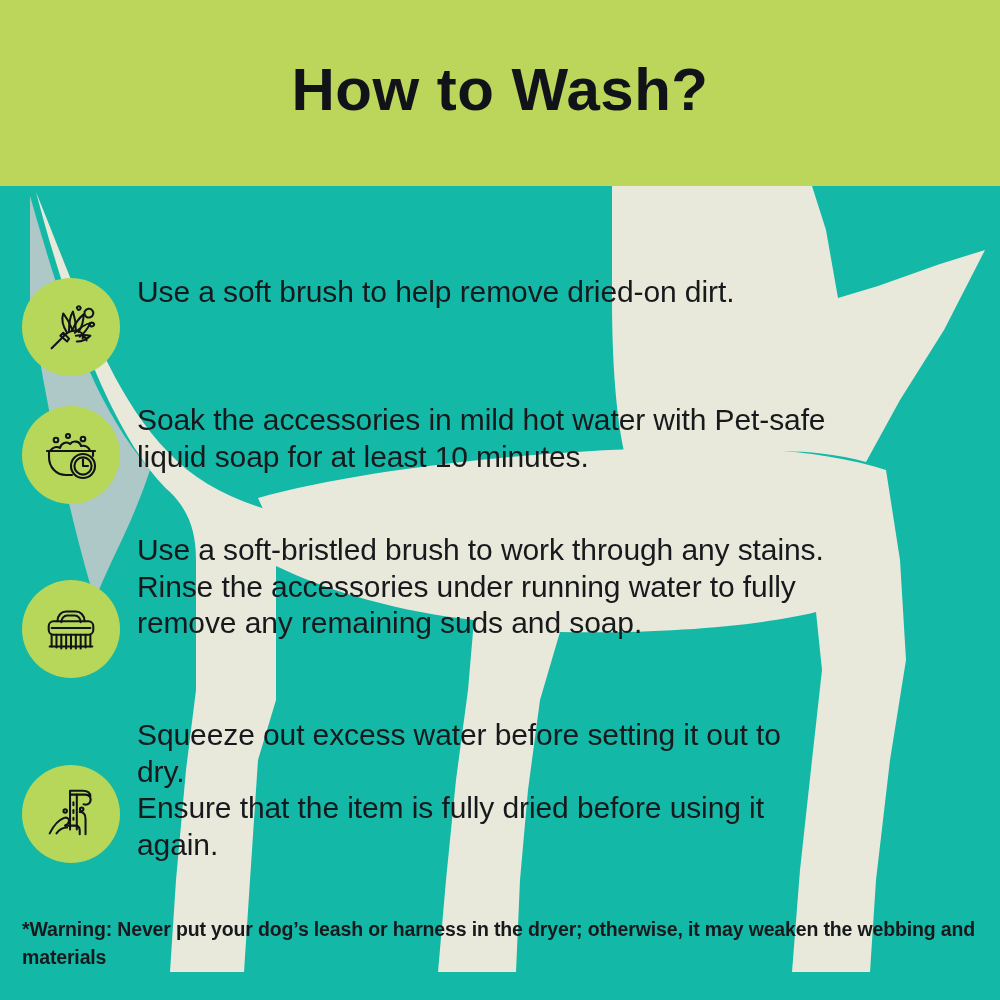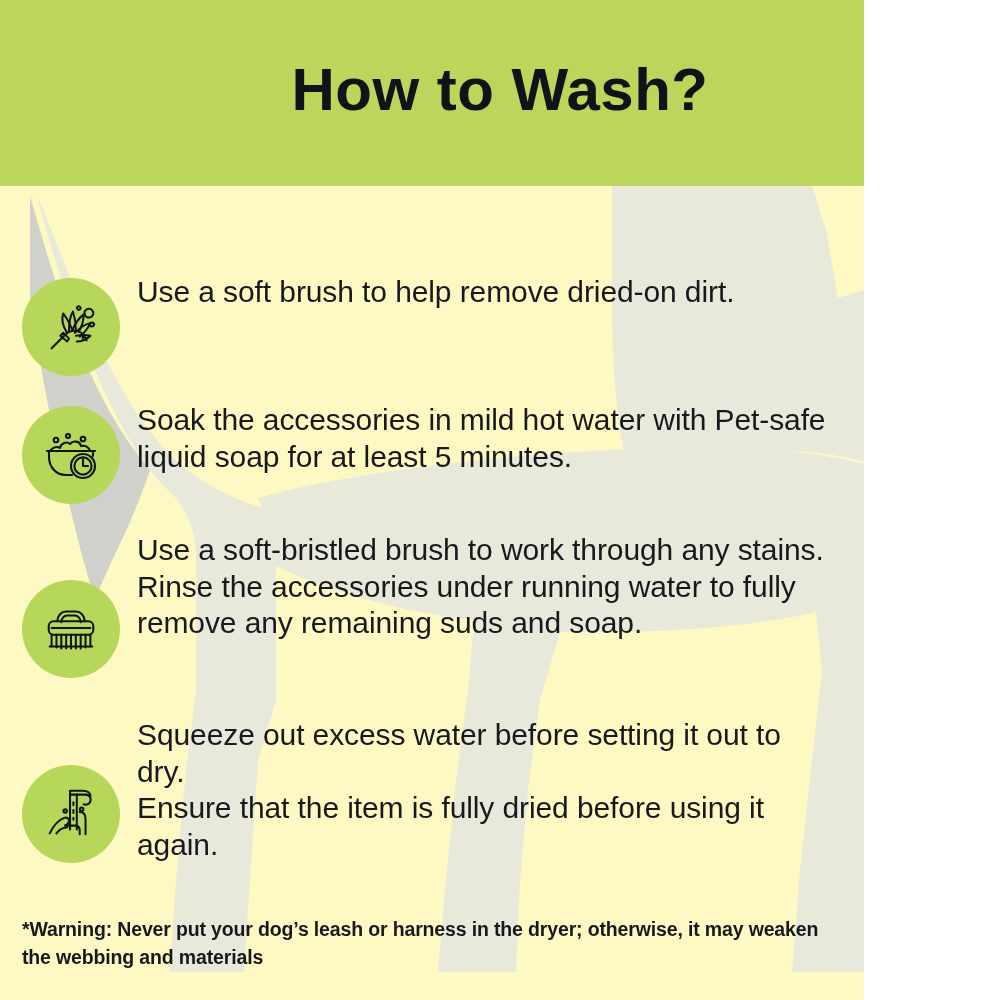--- a/index.html
+++ b/index.html
@@ -5,22 +5,22 @@
 <style>
   * { margin:0; padding:0; box-sizing:border-box; }
 
   html, body {
     width:1000px; height:1000px;
     font-family:"Liberation Sans", sans-serif;
   }
 
   #page {
     position:relative;
-    width:864px; height:1000px;
-    background:#fef9c3;
+    width:1000px; height:1000px;
+    background:#14b8a6;
     overflow:hidden;
   }
 
   
   #watermark {
     position:absolute;
     left:0; top:0;
     width:1000px; height:1000px;
     z-index:0;
     pointer-events:none;
@@ -214,21 +214,21 @@
             <path d="M54 28 L54 33"></path>
             <circle cx="17" cy="17" r="2.3"></circle>
             <circle cx="29" cy="13" r="2"></circle>
             <circle cx="44" cy="16" r="2.3"></circle>
             <circle cx="44" cy="43" r="12"></circle>
             <circle cx="44" cy="43" r="8.6"></circle>
             <path d="M44 36.5 L44 43 L49 43"></path>
           </svg>
         </div>
       </div>
-      <div class="step-text">Soak the accessories in mild hot water with Pet-safe liquid soap for at least 5 minutes.</div>
+      <div class="step-text">Soak the accessories in mild hot water with Pet-safe liquid soap for at least 10 minutes.</div>
     </div>
 
     <div class="step step-3">
       <div class="icon-wrap">
         <div class="icon-badge">
           <svg width="62" height="62" viewBox="0 0 64 64" fill="none" stroke="#111318" stroke-width="2.1" stroke-linecap="round" stroke-linejoin="round">
             <path d="M18 24 C18 18 22 14 27 14 L37 14 C42 14 46 18 46 24"></path>
             <path d="M22 25 C22 21 25 18 28 18 L36 18 C39 18 42 21 42 25"></path>
             <rect x="9" y="24" width="46" height="14" rx="5"></rect>
             <path d="M12 31 L52 31"></path>

